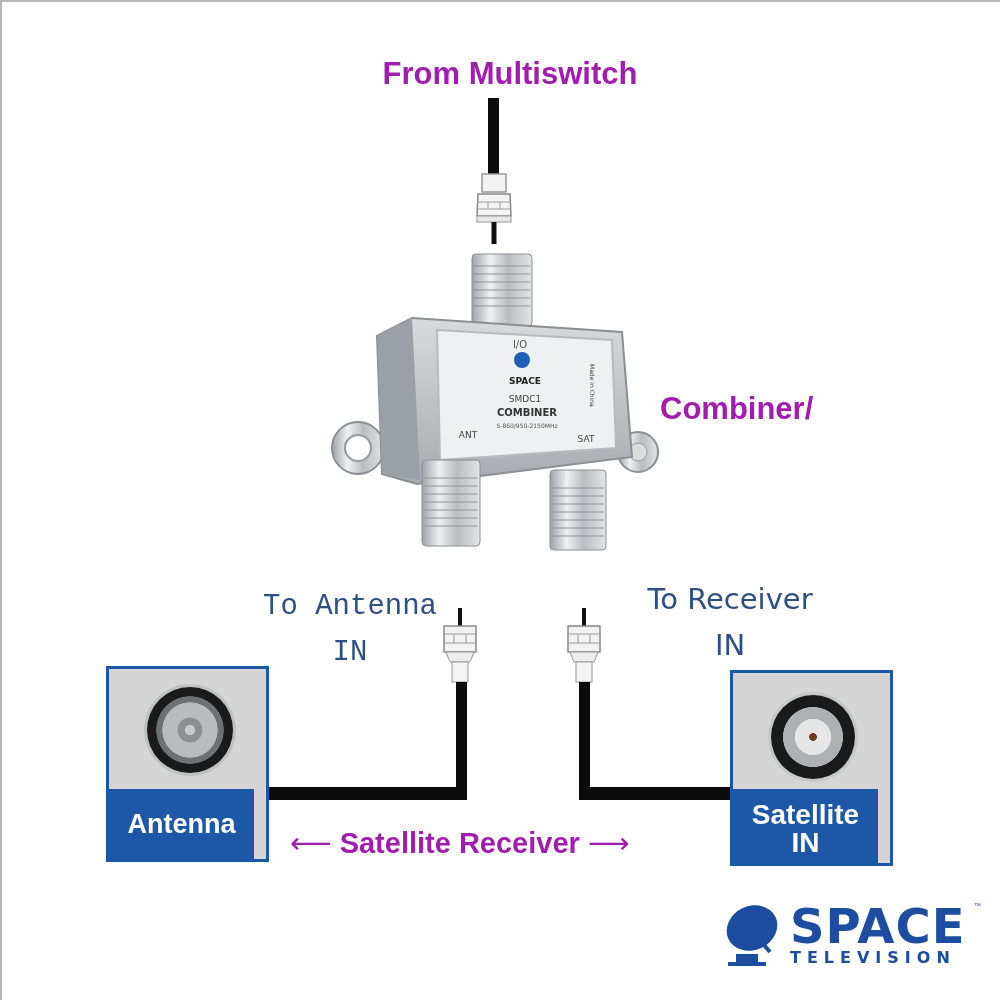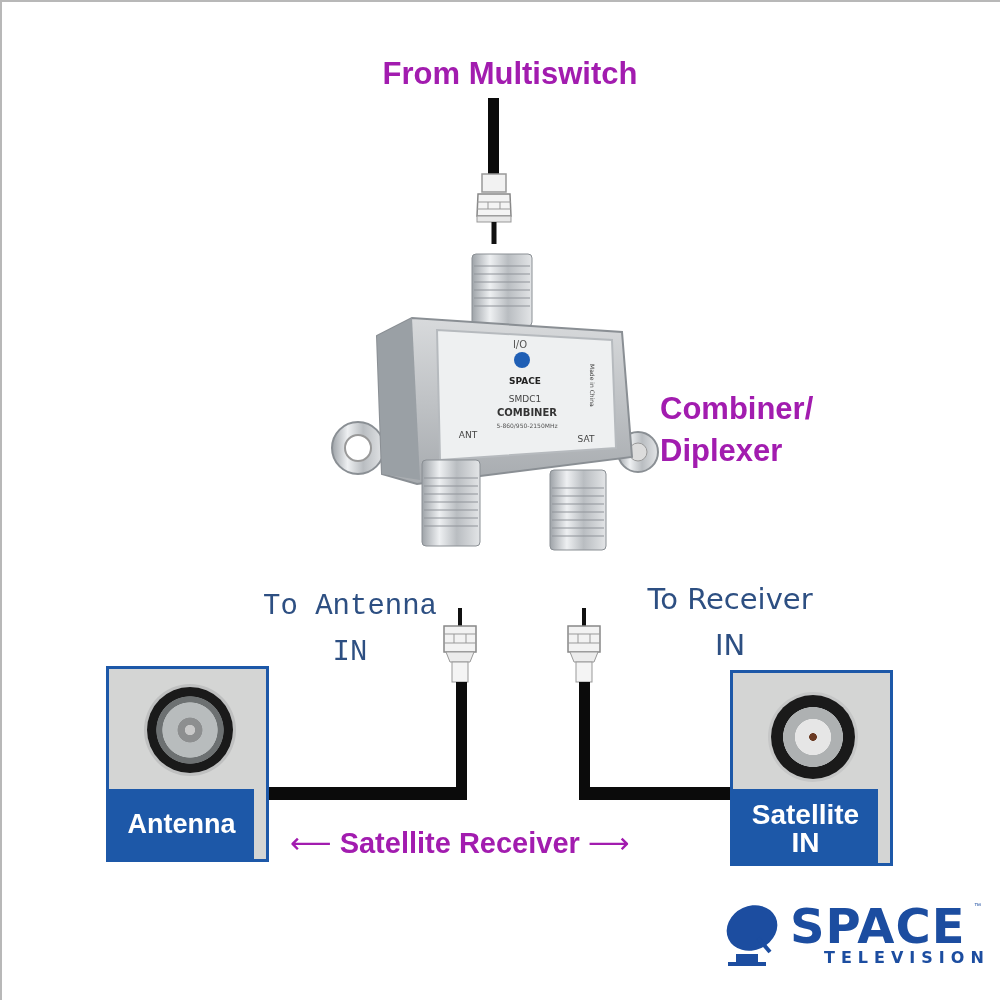--- a/index.html
+++ b/index.html
@@ -27,21 +27,21 @@
   .jack { position: absolute; border-radius: 50%; }
 
   #receiver-label { left: 290px; top: 826px; width: 430px; text-align: left; font-size: 29px; white-space: nowrap; }
 
   .cable { position: absolute; background: #0b0b0b; }
 
   #logo { left: 722px; top: 896px; width: 260px; height: 80px; }
   #logo-space { position: absolute; left: 68px; top: 2px; font-size: 48px; font-weight: 900; color: #1c4da0;
                 letter-spacing: 1px; font-family: "DejaVu Sans", sans-serif; }
   #logo-tv { position: absolute; left: 68px; top: 52px; font-size: 16px; font-weight: 900; color: #1c4da0;
-             letter-spacing: 6px; font-family: "DejaVu Sans", sans-serif; margin-left: 34px; }
+             letter-spacing: 6px; font-family: "DejaVu Sans", sans-serif; }
   #logo-tm { position: absolute; left: 252px; top: 6px; font-size: 7px; color: #1c4da0; }
 </style>
 </head>
 <body>
 
 <div class="frame"></div>
 
 <div id="from-multiswitch" class="abs title-blue">From Multiswitch</div>
 
 <div class="cable" style="left:488px; top:98px; width:11px; height:78px;"></div>
@@ -114,21 +114,20 @@
     <line x1="230" y1="252" x2="282" y2="252"></line>
       <line x1="230" y1="260" x2="282" y2="260"></line>
     <line x1="230" y1="268" x2="282" y2="268"></line>
       <line x1="230" y1="276" x2="282" y2="276"></line>
     <line x1="230" y1="284" x2="282" y2="284"></line>
   </g>
 </svg>
 
 <div id="combiner-label" class="abs title-blue">
   <div>Combiner/</div>
-  <div>Diplexer</div>
 </div>
 
 <div id="to-antenna" class="abs light-blue">
   <div>To Antenna</div>
   <div>IN</div>
 </div>
 <div id="to-satellite" class="abs light-blue">
   <div>To Receiver</div>
   <div>IN</div>
 </div>

